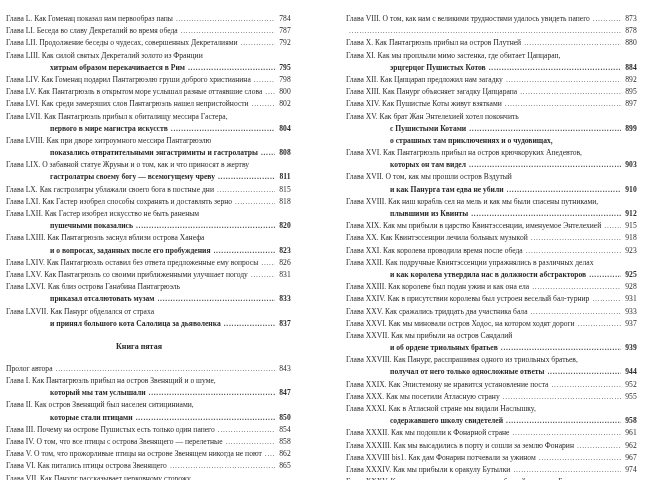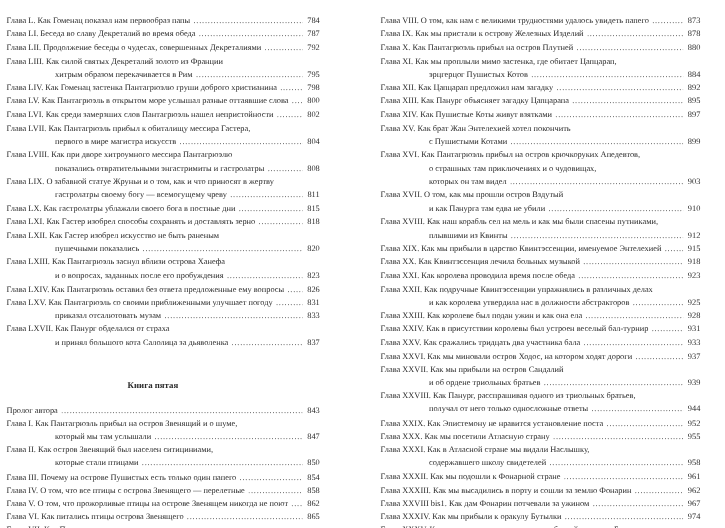--- a/index.html
+++ b/index.html
@@ -4,25 +4,25 @@
 <style>
   html, body { margin: 0; padding: 0; background: #ffffff; }
   body { width: 659px; height: 480px; overflow: hidden; position: relative;
          font-family: "Liberation Serif", "DejaVu Serif", serif; color: #2a2a2a; }
   .col { position: absolute; top: 13px; }
   .col.left { left: 6px; width: 286px; }
   .col.right { left: 346px; width: 292px; }
   .entry { font-size: 7.6px; line-height: 12.2px; }
   .line { display: flex; align-items: baseline; white-space: nowrap; height: 12.2px; }
   .line .txt { flex: 0 0 auto; }
-  .line.cont { padding-left: 44px; }
+  .line.cont { padding-left: 44px; font-weight: bold; }
   .line .dots { flex: 1 1 auto; overflow: hidden; margin: 0 3px; letter-spacing: 1.2px; color: #444; }
   .line .dots::before { content: ". . . . . . . . . . . . . . . . . . . . . . . . . . . . . . . . . . . . . . . . . . . . . . . . . . . . . . . . . . . . . . . . . . . . . . . . . . . . . . . . . . . . . . . . . . . . . . . . . . . . . . . . . . . . . . . . ."; letter-spacing: -0.6px; }
   .line .pg { flex: 0 0 auto; min-width: 14px; text-align: center; }
-  .section-title { text-align: center; font-weight: bold; font-size: 8px; margin: 28px 0 9px 0; height: 12px; padding-right: 20px; }
+  .section-title { text-align: center; font-weight: bold; font-size: 8px; margin: 12px 0 9px 0; height: 12px; padding-right: 20px; }
 </style>
 </head>
 <body>
 
 <div class="col left">
   <div id="left-before">
       <div class="entry">
         <div class="line">
           <span class="txt">Глава L. Как Гоменац показал нам первообраз папы</span>
           <span class="dots"></span>
@@ -48,21 +48,21 @@
           <span class="txt">Глава LIII. Как силой святых Декреталий золото из Франции</span>
         </div>
         <div class="line cont">
           <span class="txt">хитрым образом перекачивается в Рим</span>
           <span class="dots"></span>
           <span class="pg">795</span>
         </div>
       </div>
       <div class="entry">
         <div class="line">
-          <span class="txt">Глава LIV. Как Гоменац застенка Пантагрюэлю груши доброго христианина</span>
+          <span class="txt">Глава LIV. Как Гоменац подарил Пантагрюэлю груши доброго христианина</span>
           <span class="dots"></span>
           <span class="pg">798</span>
         </div>
       </div>
       <div class="entry">
         <div class="line">
           <span class="txt">Глава LV. Как Пантагрюэль в открытом море услышал разные оттаявшие слова</span>
           <span class="dots"></span>
           <span class="pg">800</span>
         </div>
@@ -146,20 +146,23 @@
         </div>
       </div>
       <div class="entry">
         <div class="line">
           <span class="txt">Глава LXV. Как Пантагрюэль со своими приближенными улучшает погоду</span>
           <span class="dots"></span>
           <span class="pg">831</span>
         </div>
       </div>
       <div class="entry">
+        <div class="line">
+          <span class="txt">Глава LXVI. Как близ острова Ганабина Пантагрюэль</span>
+        </div>
         <div class="line cont">
           <span class="txt">приказал отсалютовать музам</span>
           <span class="dots"></span>
           <span class="pg">833</span>
         </div>
       </div>
       <div class="entry">
         <div class="line">
           <span class="txt">Глава LXVII. Как Панург обделался от страха</span>
         </div>
@@ -239,21 +242,20 @@
   <div id="right-entries">
       <div class="entry">
         <div class="line">
           <span class="txt">Глава VIII. О том, как нам с великими трудностями удалось увидеть папего</span>
           <span class="dots"></span>
           <span class="pg">873</span>
         </div>
       </div>
       <div class="entry">
         <div class="line">
-          <span class="txt">Глава IX. Как мы пристали к острову Железных Изделий</span>
           <span class="dots"></span>
           <span class="pg">878</span>
         </div>
       </div>
       <div class="entry">
         <div class="line">
           <span class="txt">Глава X. Как Пантагрюэль прибыл на остров Плутней</span>
           <span class="dots"></span>
           <span class="pg">880</span>
         </div>
@@ -293,27 +295,27 @@
         <div class="line">
           <span class="txt">Глава XV. Как брат Жан Энтелехией хотел покончить</span>
         </div>
         <div class="line cont">
           <span class="txt">с Пушистыми Котами</span>
           <span class="dots"></span>
           <span class="pg">899</span>
         </div>
       </div>
       <div class="entry">
+        <div class="line cont">
+          <span class="txt">о страшных там приключениях и о чудовищах,</span>
+        </div>
         <div class="line">
           <span class="txt">Глава XVI. Как Пантагрюэль прибыл на остров крючкоруких Апедевтов,</span>
         </div>
         <div class="line cont">
-          <span class="txt">о страшных там приключениях и о чудовищах,</span>
-        </div>
-        <div class="line cont">
           <span class="txt">которых он там видел</span>
           <span class="dots"></span>
           <span class="pg">903</span>
         </div>
       </div>
       <div class="entry">
         <div class="line">
           <span class="txt">Глава XVII. О том, как мы прошли остров Вздутый</span>
         </div>
         <div class="line cont">
@@ -334,21 +336,21 @@
       </div>
       <div class="entry">
         <div class="line">
           <span class="txt">Глава XIX. Как мы прибыли в царство Квинтэссенции, именуемое Энтелехией</span>
           <span class="dots"></span>
           <span class="pg">915</span>
         </div>
       </div>
       <div class="entry">
         <div class="line">
-          <span class="txt">Глава XX. Как Квинтэссенция лечила больных музыкой</span>
+          <span class="txt">Глава XX. Как Квинтэссенции лечила больных музыкой</span>
           <span class="dots"></span>
           <span class="pg">918</span>
         </div>
       </div>
       <div class="entry">
         <div class="line">
           <span class="txt">Глава XXI. Как королева проводила время после обеда</span>
           <span class="dots"></span>
           <span class="pg">923</span>
         </div>

